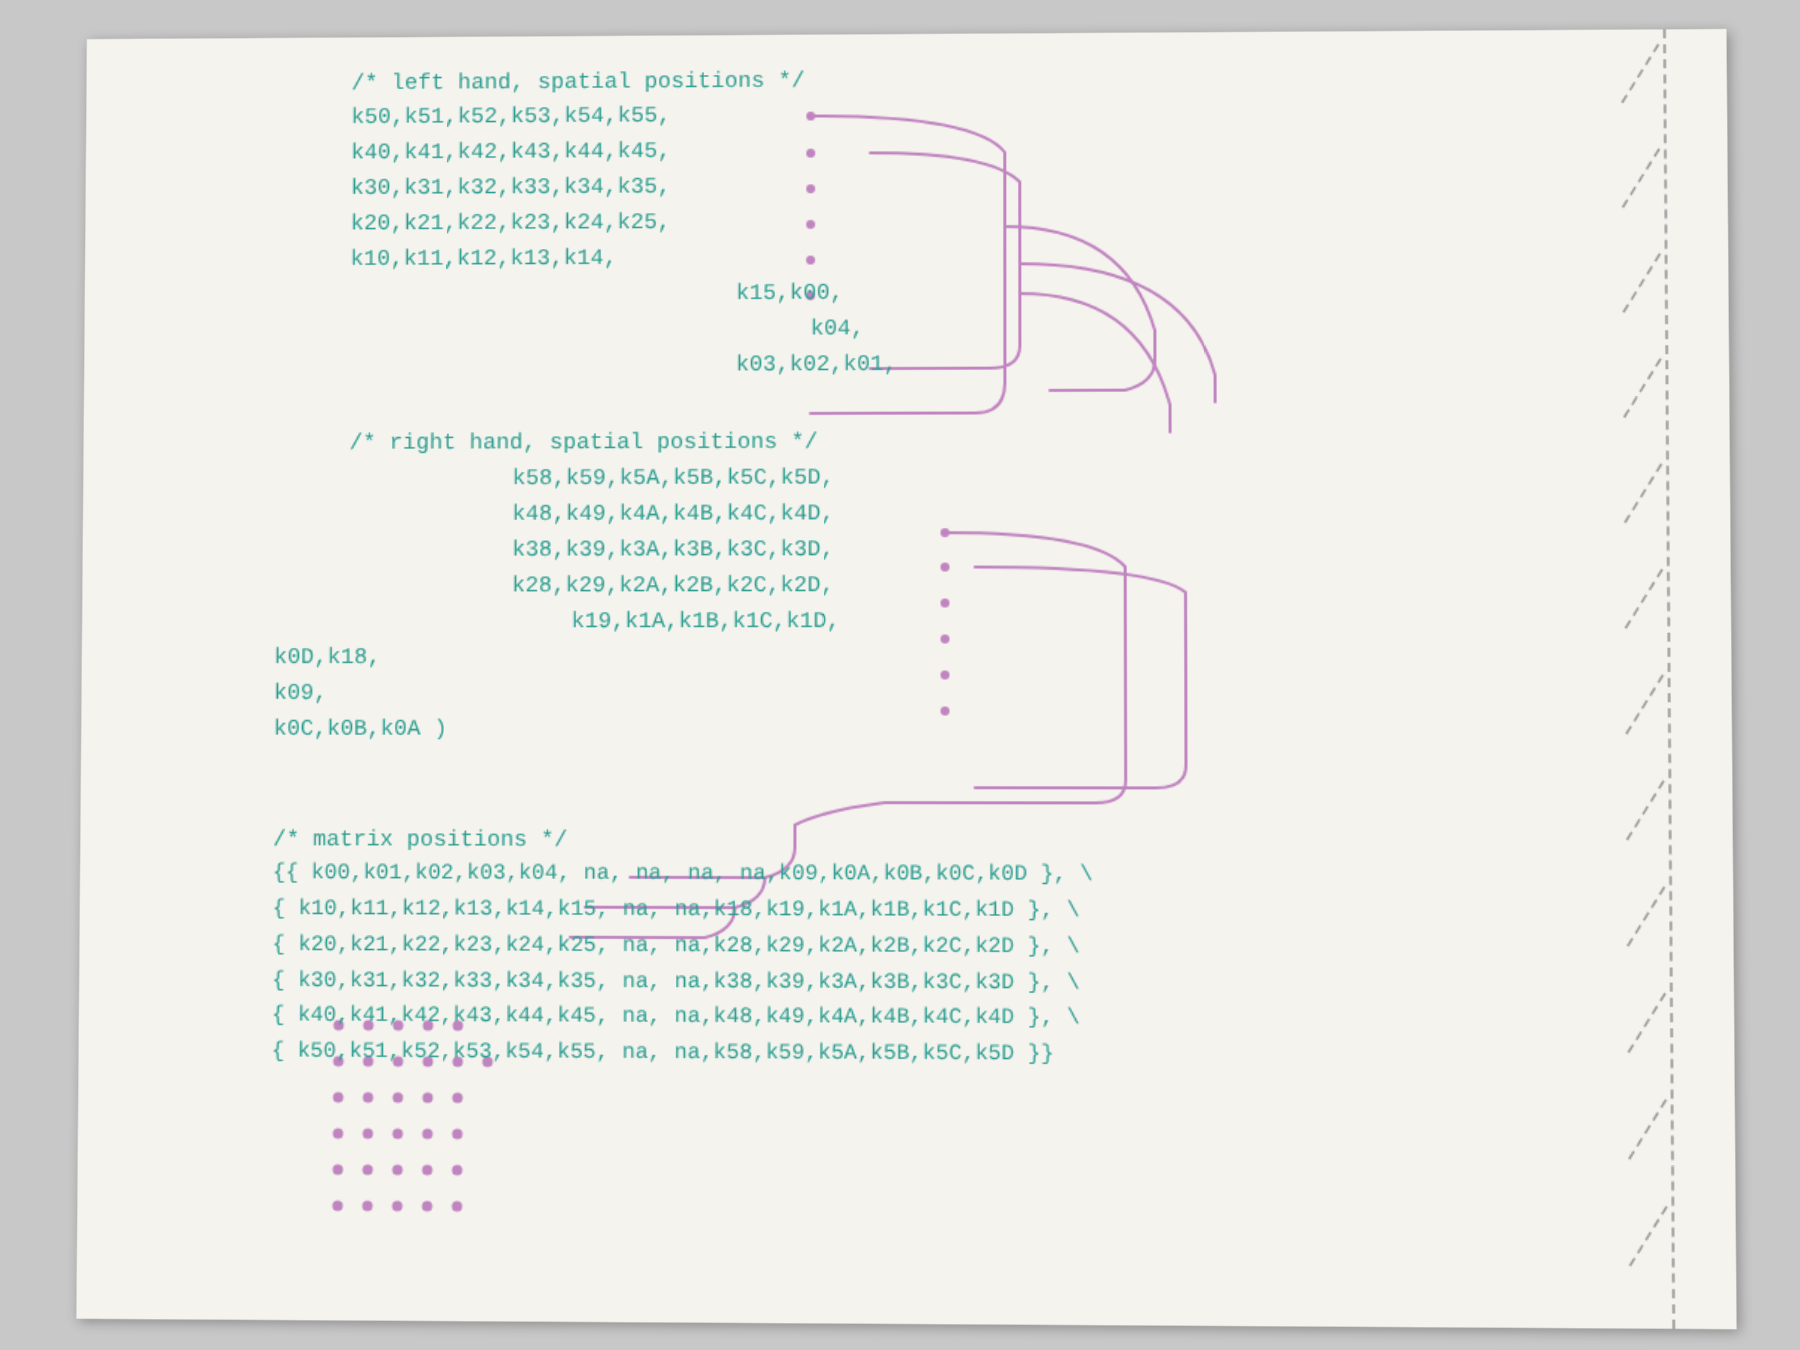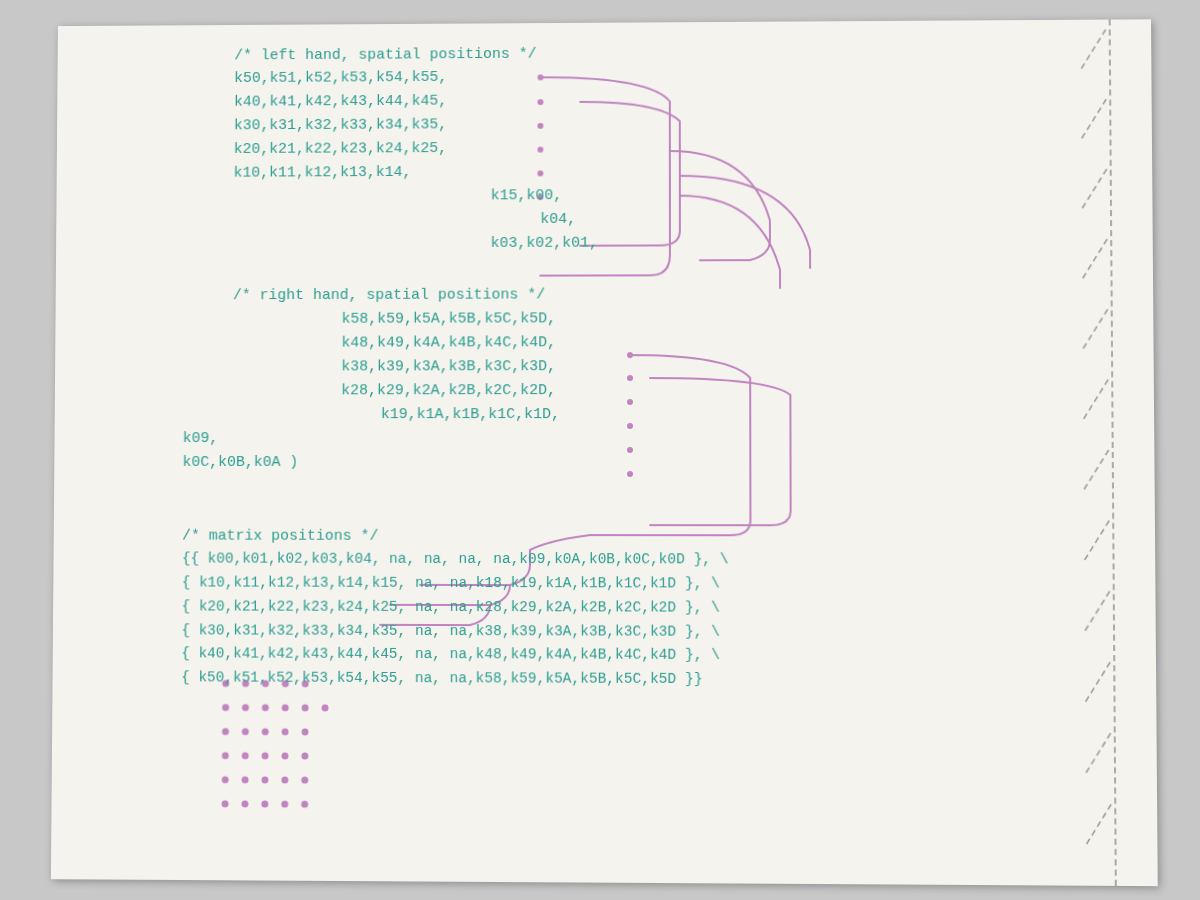--- a/index.html
+++ b/index.html
@@ -179,20 +179,21 @@
     <div style="height:18px;"></div>
 
     <div class="section">
       <div class="comment" style="color:#2a9d8f; font-family:'Courier New',monospace; font-size:15px; margin-left:50px;">/* right hand, spatial positions */</div>
       <div class="code-teal" style="font-family:'Courier New',monospace; font-size:15px; line-height:1.6;">
         <div style="margin-left:160px;">k58,k59,k5A,k5B,k5C,k5D,</div>
         <div style="margin-left:160px;">k48,k49,k4A,k4B,k4C,k4D,</div>
         <div style="margin-left:160px;">k38,k39,k3A,k3B,k3C,k3D,</div>
         <div style="margin-left:160px;">k28,k29,k2A,k2B,k2C,k2D,</div>
         <div style="margin-left:200px;">k19,k1A,k1B,k1C,k1D,</div>
+        <div>k0D,k18,</div>
         <div>k09,</div>
         <div>k0C,k0B,k0A )</div>
       </div>
     </div>
 
     <div style="height:22px;"></div>
 
     <div class="matrix-section">
       <div class="comment" style="color:#2a9d8f; font-family:'Courier New',monospace; font-size:15px;">/* matrix positions */</div>
       <div class="code-teal" style="font-family:'Courier New',monospace; font-size:14.5px; line-height:1.65;">

